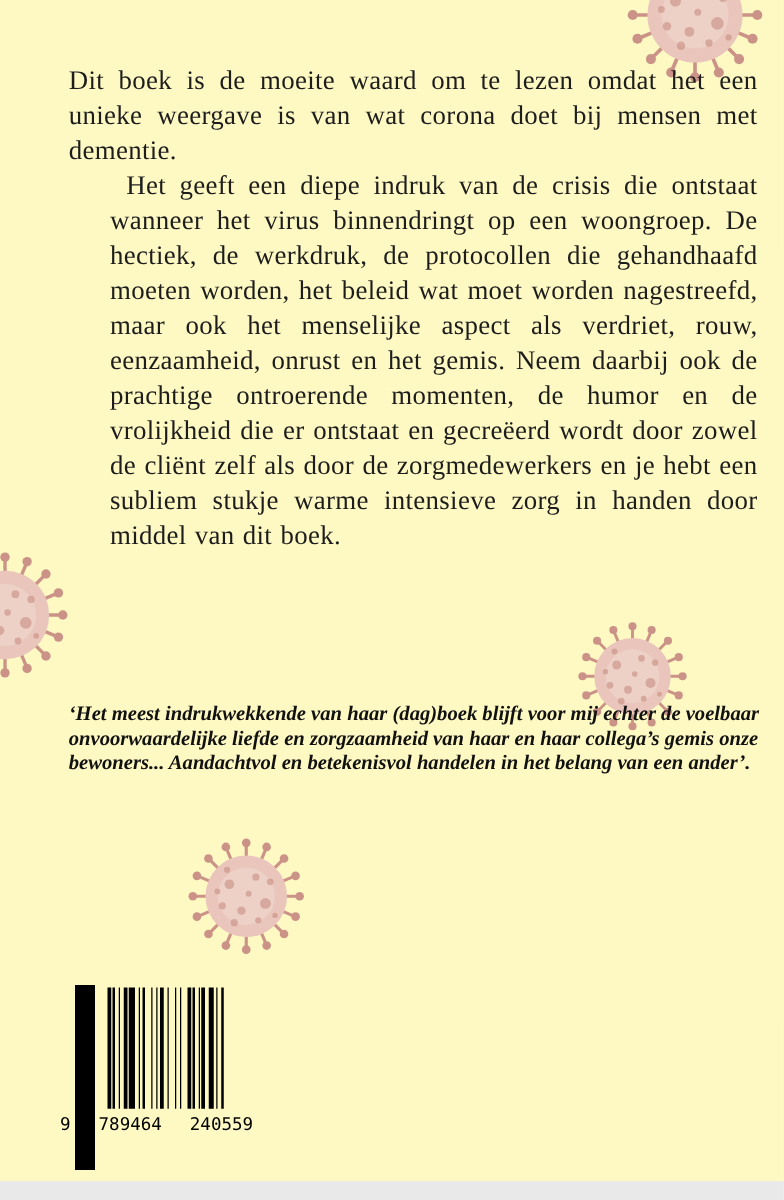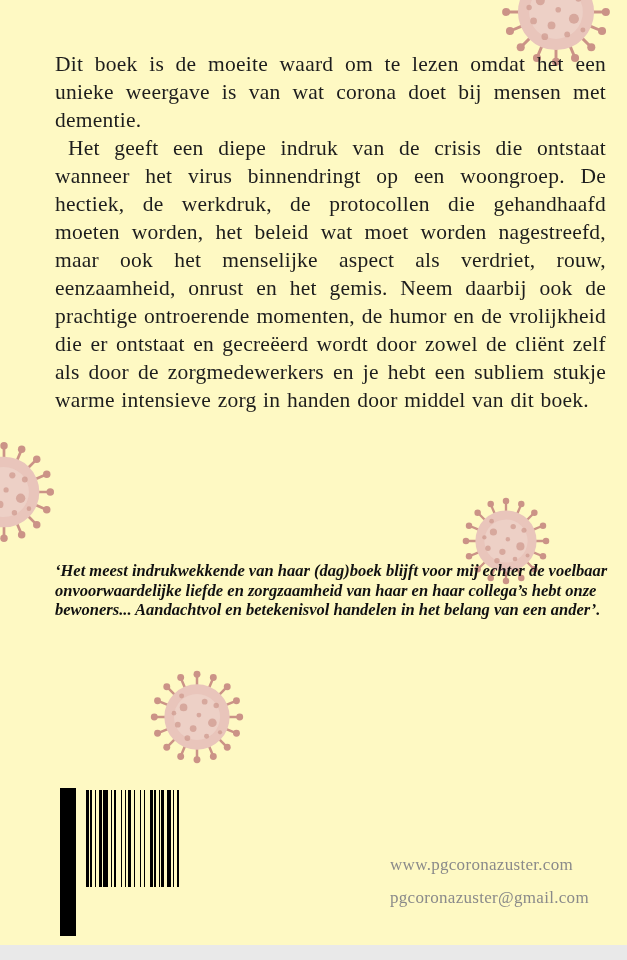--- a/index.html
+++ b/index.html
@@ -14,21 +14,21 @@
     padding-left:29px;
   }
 
   
   .content{
     position:absolute;left:55px;right:50px;top:50px;
     font-size:21.5px;line-height:28px;
     text-align:justify;letter-spacing:0.25px;word-spacing:1px;
   }
   .content p{margin:0;}
-  .content p.indent{text-indent:13px;}
+  .content p.indent{text-indent:13px;margin-left:33px;}
 
   
   .quote{
     position:absolute;left:55px;right:46px;top:561px;
     font-style:italic;font-weight:bold;
     font-size:16.5px;line-height:19.5px;color:#111;
   }
   .attribution{
     position:absolute;left:140px;top:659px;
     font-size:19px;color:#1d1d1d;
@@ -289,21 +289,21 @@
           <circle cx="-16" cy="-22" r="2.6"></circle>
         </g>
       </svg>
     </div>
 
   <div class="content">
     <p>Dit boek is de moeite waard om te lezen omdat het een unieke weergave is van wat corona doet bij mensen met dementie.</p>
     <p class="indent">Het geeft een diepe indruk van de crisis die ontstaat wanneer het virus binnendringt op een woongroep. De hectiek, de werkdruk, de protocollen die gehandhaafd moeten worden, het beleid wat moet worden nagestreefd, maar ook het menselijke aspect als verdriet, rouw, eenzaamheid, onrust en het gemis. Neem daarbij ook de prachtige ontroerende momenten, de humor en de vrolijkheid die er ontstaat en gecreëerd wordt door zowel de cliënt zelf als door de zorgmedewerkers en je hebt een subliem stukje warme intensieve zorg in handen door middel van dit boek.</p>
   </div>
 
-  <div class="quote">‘Het meest indrukwekkende van haar (dag)boek blijft voor mij echter de voelbaar onvoorwaardelijke liefde en zorgzaamheid van haar en haar collega’s hebt onze bewoners... Aandachtvol en betekenisvol handelen in het belang van een ander’.</div>
+  <div class="quote">‘Het meest indrukwekkende van haar (dag)boek blijft voor mij echter de voelbaar onvoorwaardelijke liefde en zorgzaamheid van haar en haar collega’s gemis onze bewoners... Aandachtvol en betekenisvol handelen in het belang van een ander’.</div>
 
   <div class="spine-bar"></div>
 
   <div class="barcode">
     <div class="bars">
         <i style="left:2.0px;width:2.9px"></i>
         <i style="left:6.4px;width:1.4px"></i>
         <i style="left:10.7px;width:1.4px"></i>
         <i style="left:15.1px;width:2.9px"></i>
         <i style="left:19.4px;width:4.3px"></i>
@@ -316,21 +316,18 @@
         <i style="left:55.7px;width:1.4px"></i>
         <i style="left:60.0px;width:1.4px"></i>
         <i style="left:65.8px;width:2.9px"></i>
         <i style="left:70.2px;width:1.4px"></i>
         <i style="left:74.5px;width:1.4px"></i>
         <i style="left:77.4px;width:2.9px"></i>
         <i style="left:83.2px;width:4.3px"></i>
         <i style="left:89.0px;width:1.4px"></i>
         <i style="left:93.4px;width:1.4px"></i>
       </div>
+    <div class="isbn">9 789464 240559</div>
   </div>
 
 
-  <div class="contact">
-    <div>www.pgcoronazuster.com</div>
-    <div>pgcoronazuster@gmail.com</div>
-  </div>
 
 </div>
 
 </body></html>

